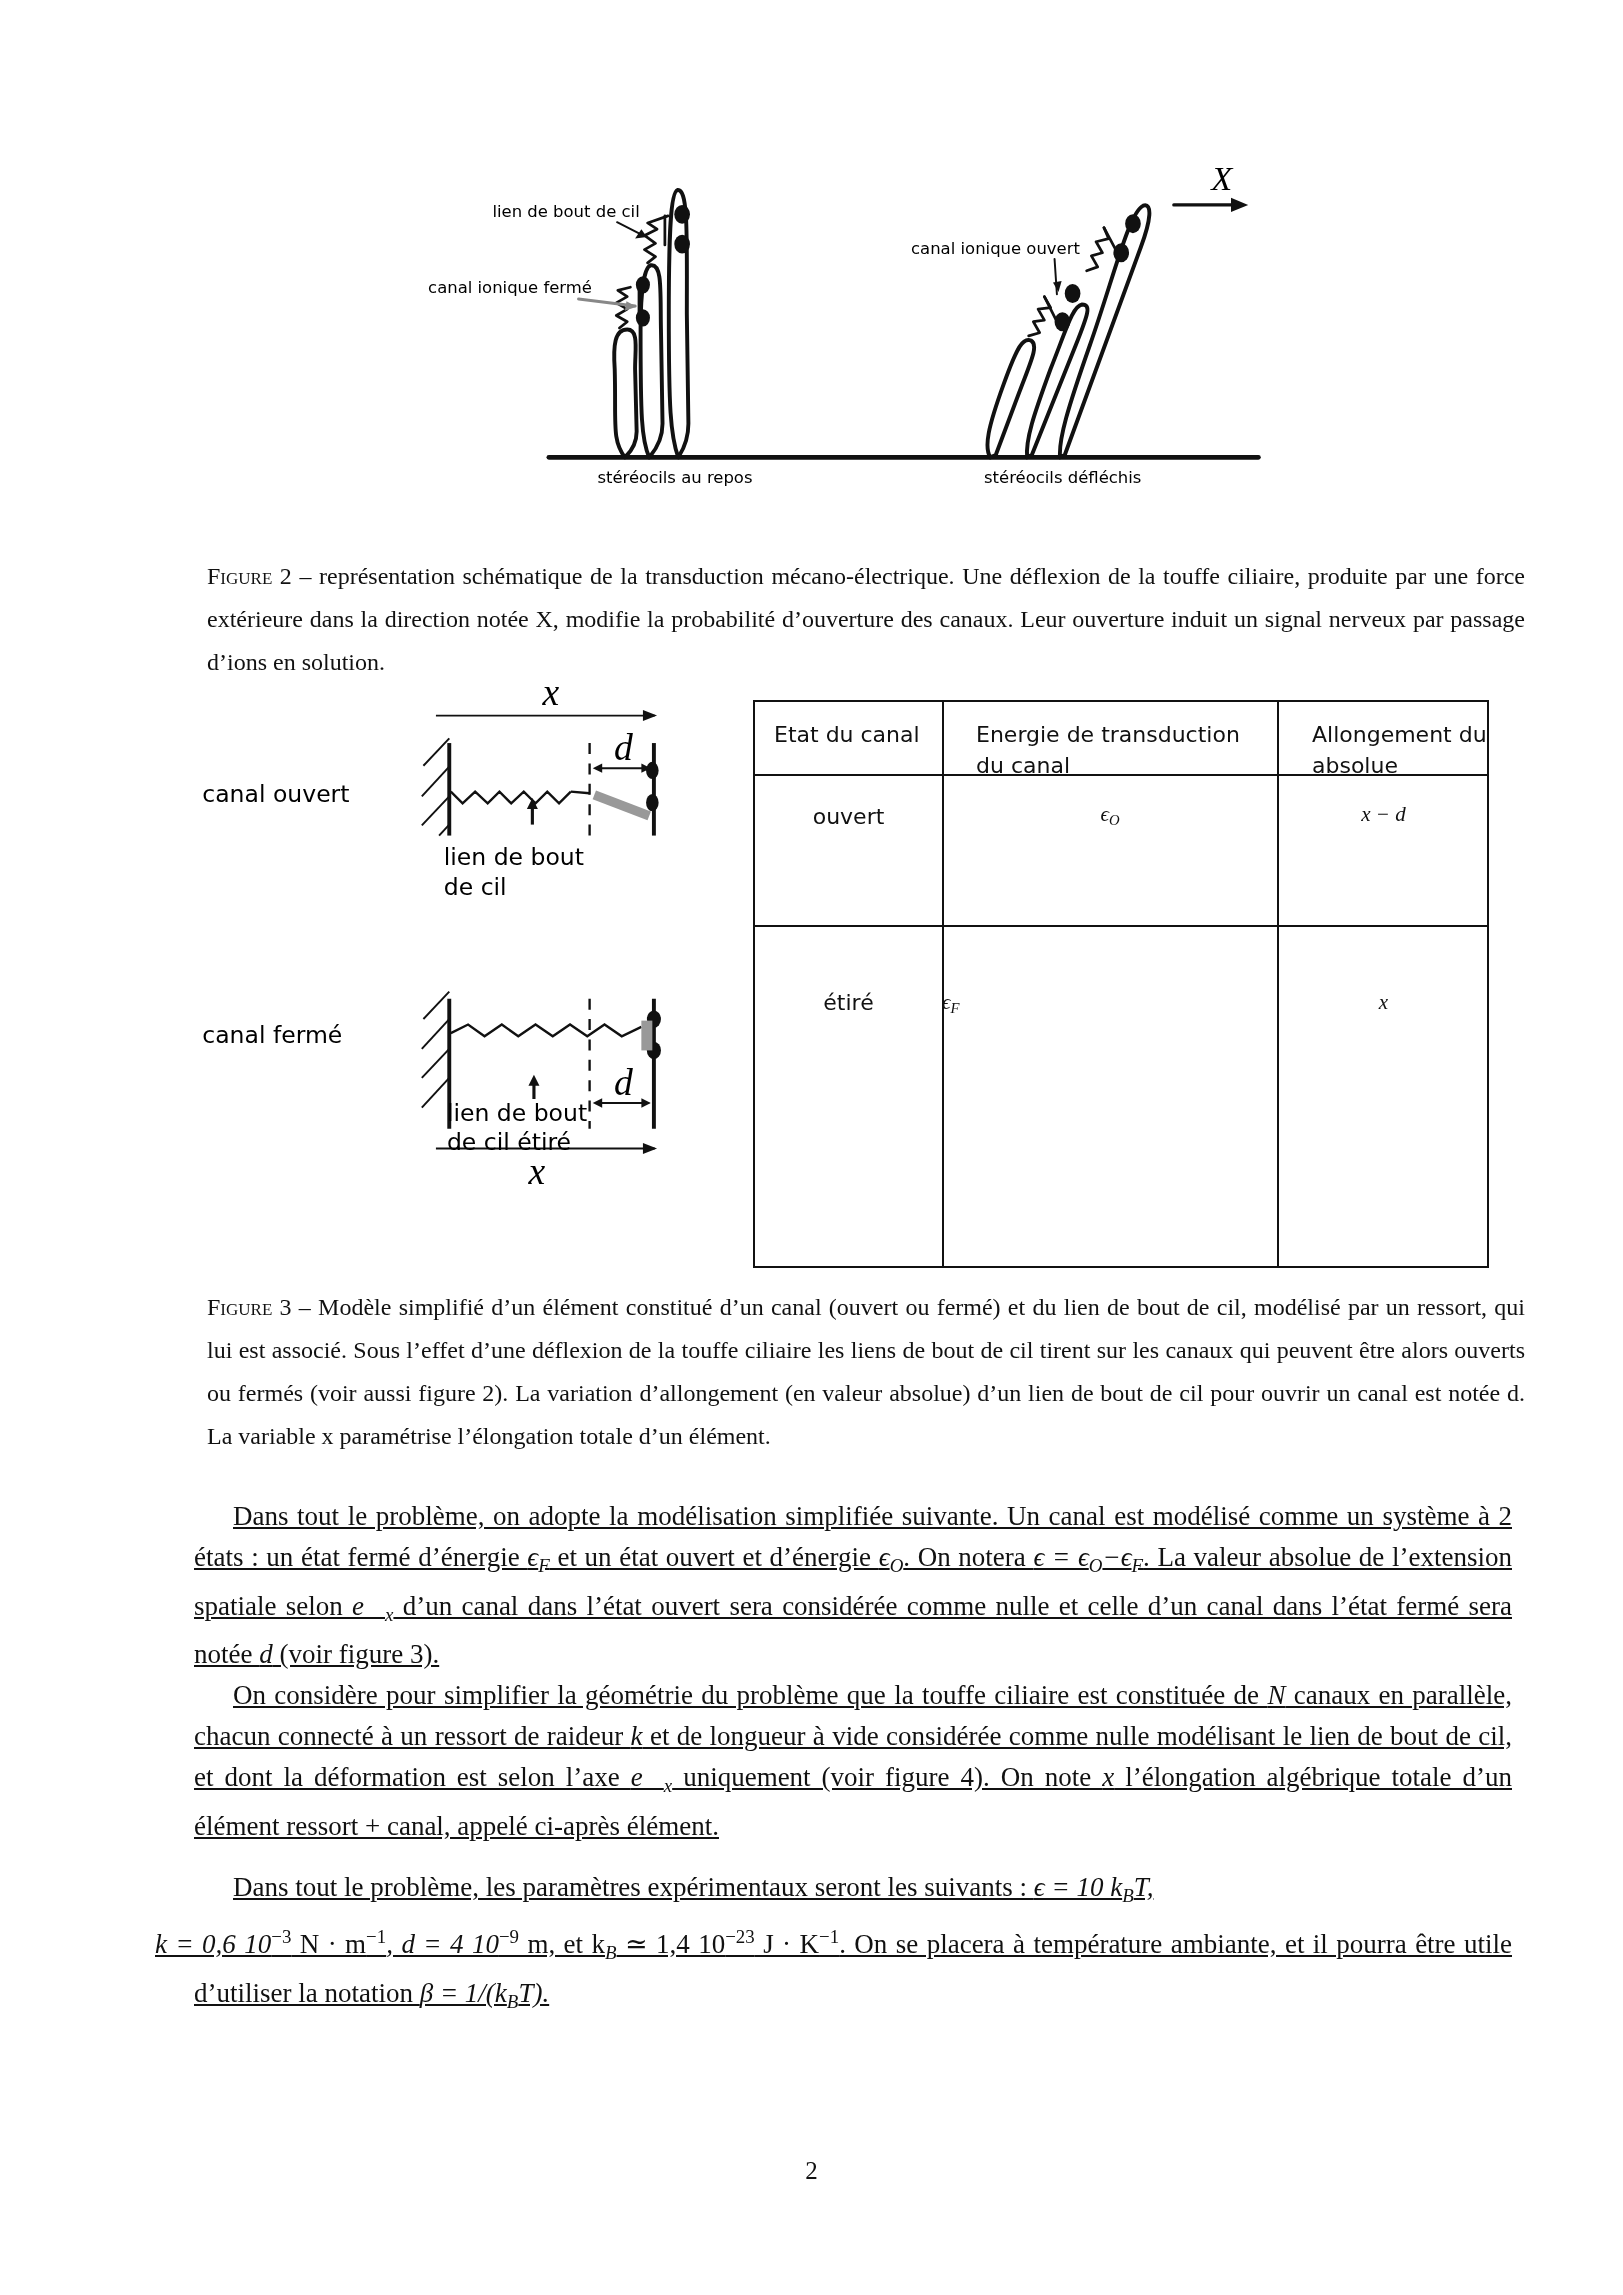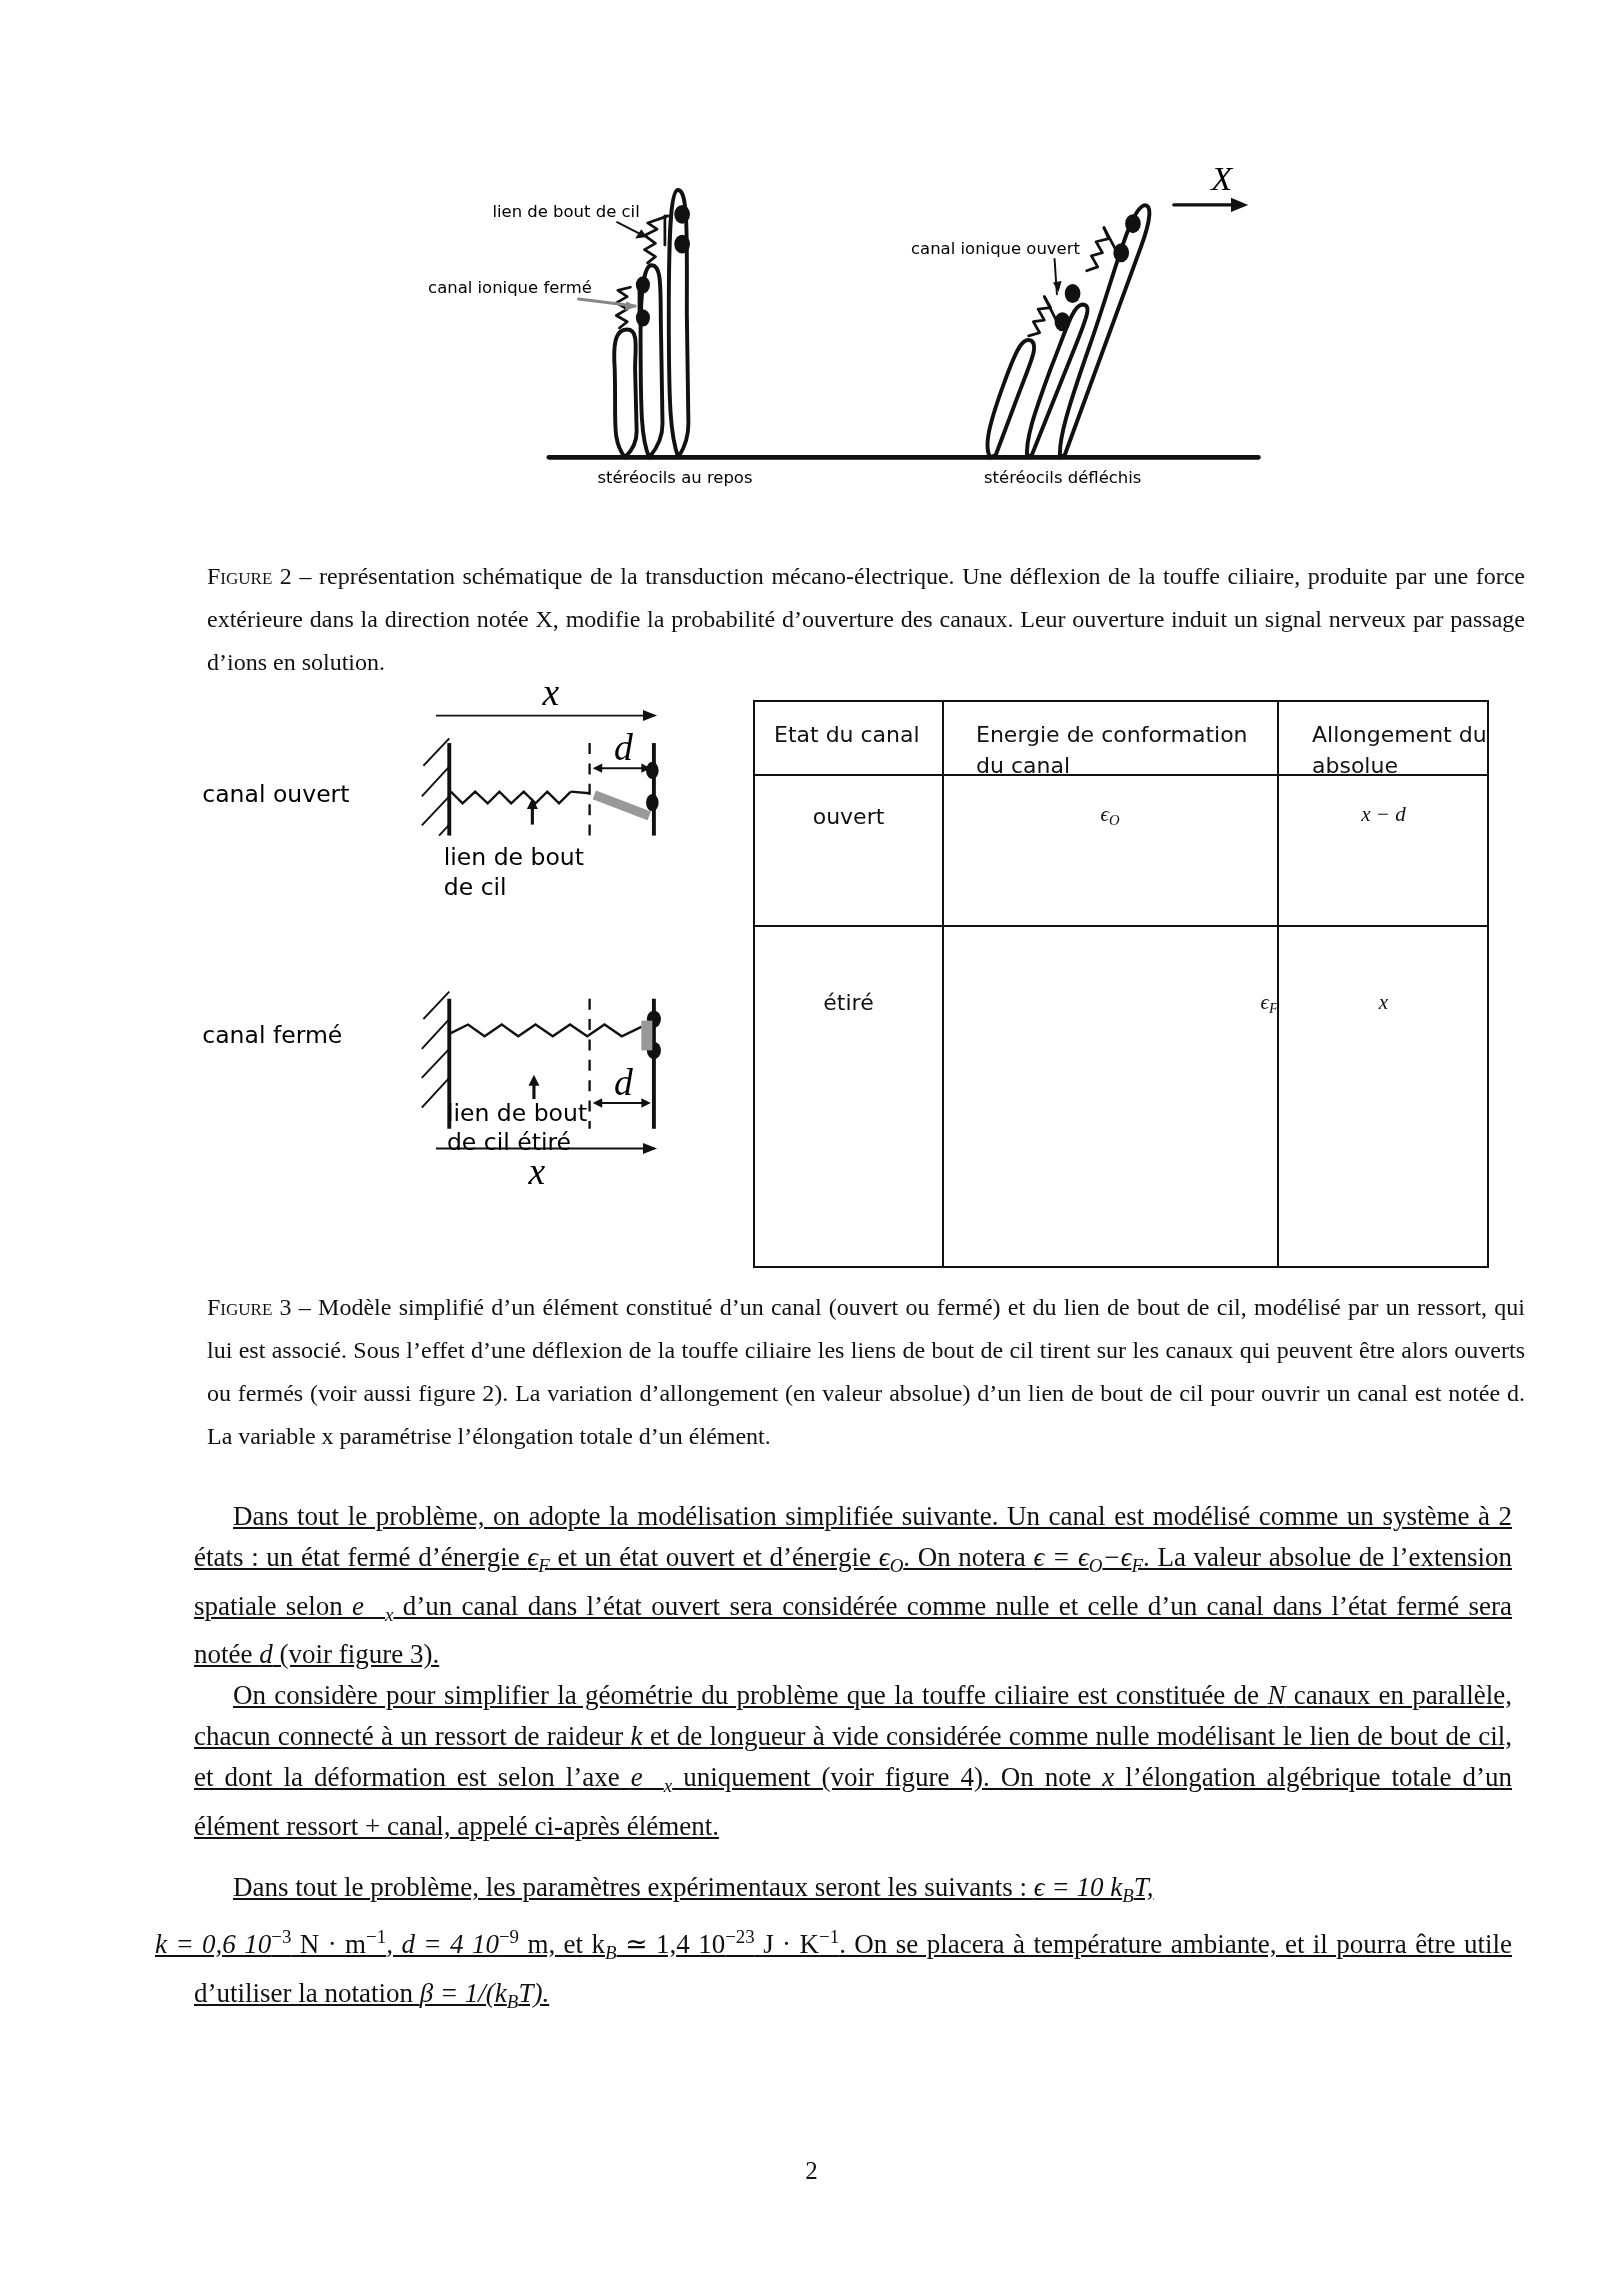--- a/index.html
+++ b/index.html
@@ -140,36 +140,36 @@
 <div class="table3">
   <div class="vline" style="left:187px;"></div>
   <div class="vline" style="left:522px;"></div>
   <div class="hline" style="top:72px;"></div>
   <div class="hline" style="top:223px;"></div>
 
   <div class="tcell" style="left:19px; top:17px;">
     <div>Etat du canal</div>
   </div>
   <div class="tcell" style="left:221px; top:17px;">
-    <div>Energie de conformation</div>
+    <div>Energie de transduction</div>
     <div>du canal</div>
   </div>
   <div class="tcell" style="left:557px; top:17px;">
     <div>Allongement du</div>
     <div>absolue</div>
   </div>
 
   <div class="tcell" style="left:0; width:187px; top:99px; text-align:center;">ouvert</div>
   <div class="tcell mathcell" style="left:187px; width:336px; top:97px; text-align:center;">
     <span>ϵ</span><span class="sub">O</span>
   </div>
   <div class="tcell mathcell" style="left:522px; width:213px; top:97px; text-align:center;">x − d</div>
 
   <div class="tcell" style="left:0; width:187px; top:285px; text-align:center;">étiré</div>
-  <div class="tcell mathcell" style="left:187px; width:336px; top:285px; text-align:right;">
+  <div class="tcell mathcell" style="left:187px; width:336px; top:285px; text-align:left;">
     <span>ϵ</span><span class="sub">F</span>
   </div>
   <div class="tcell mathcell" style="left:522px; width:213px; top:285px; text-align:center;">x</div>
 </div>
 
 <div class="caption" style="top:1286px;">
   <span class="smallcaps">Figure 3</span><span> – Modèle simplifié d’un élément constitué d’un canal (ouvert ou fermé) et du lien de bout de cil, modélisé par un ressort, qui lui est associé. Sous l’effet d’une déflexion de la touffe ciliaire les liens de bout de cil tirent sur les canaux qui peuvent être alors ouverts ou fermés (voir aussi figure 2). La variation d’allongement (en valeur absolue) d’un lien de bout de cil pour ouvrir un canal est notée d. La variable x paramétrise l’élongation totale d’un élément.</span>
 </div>
 
 <div class="para" style="top:1496px;text-decoration:underline;">

